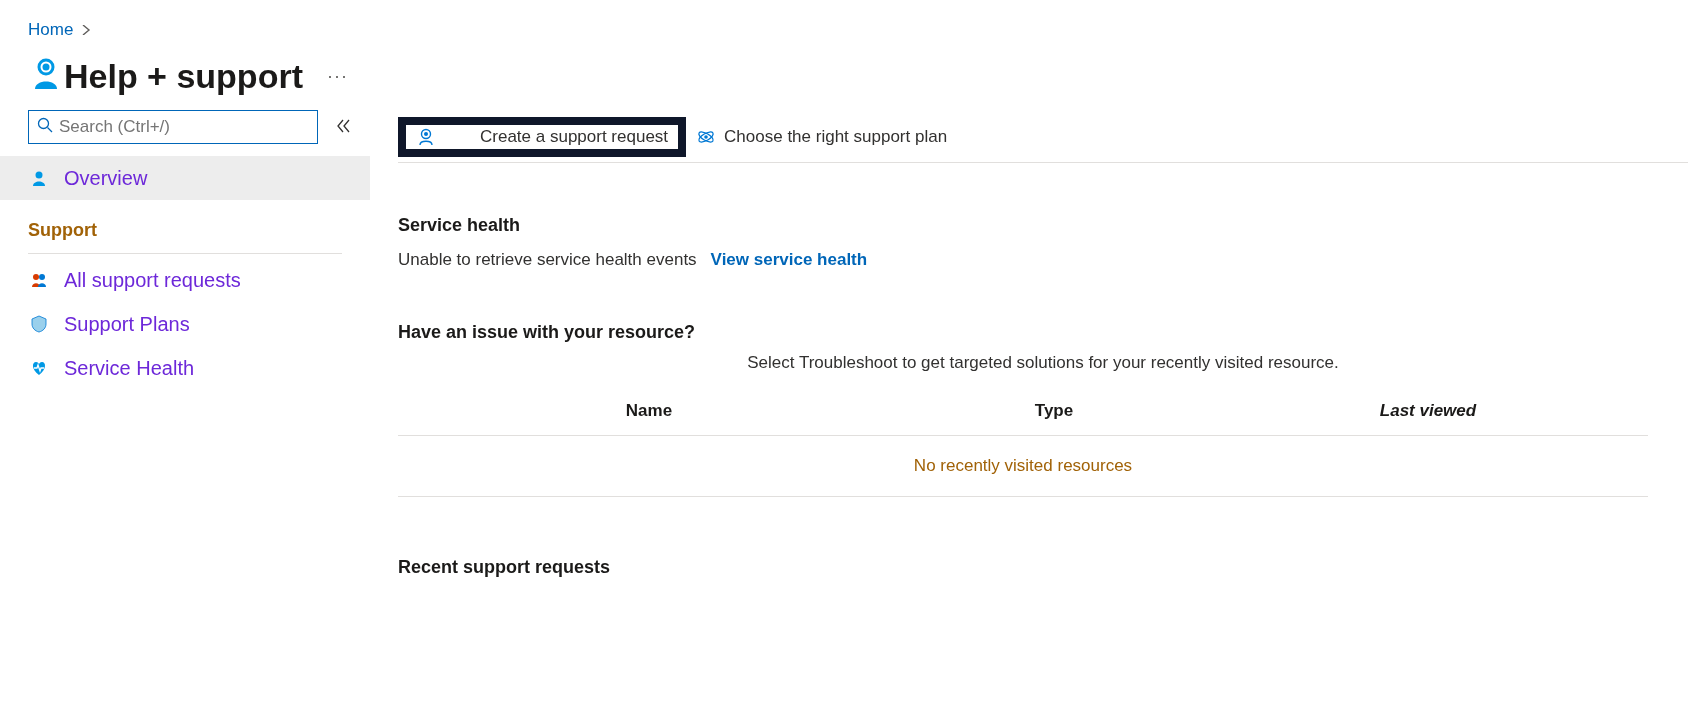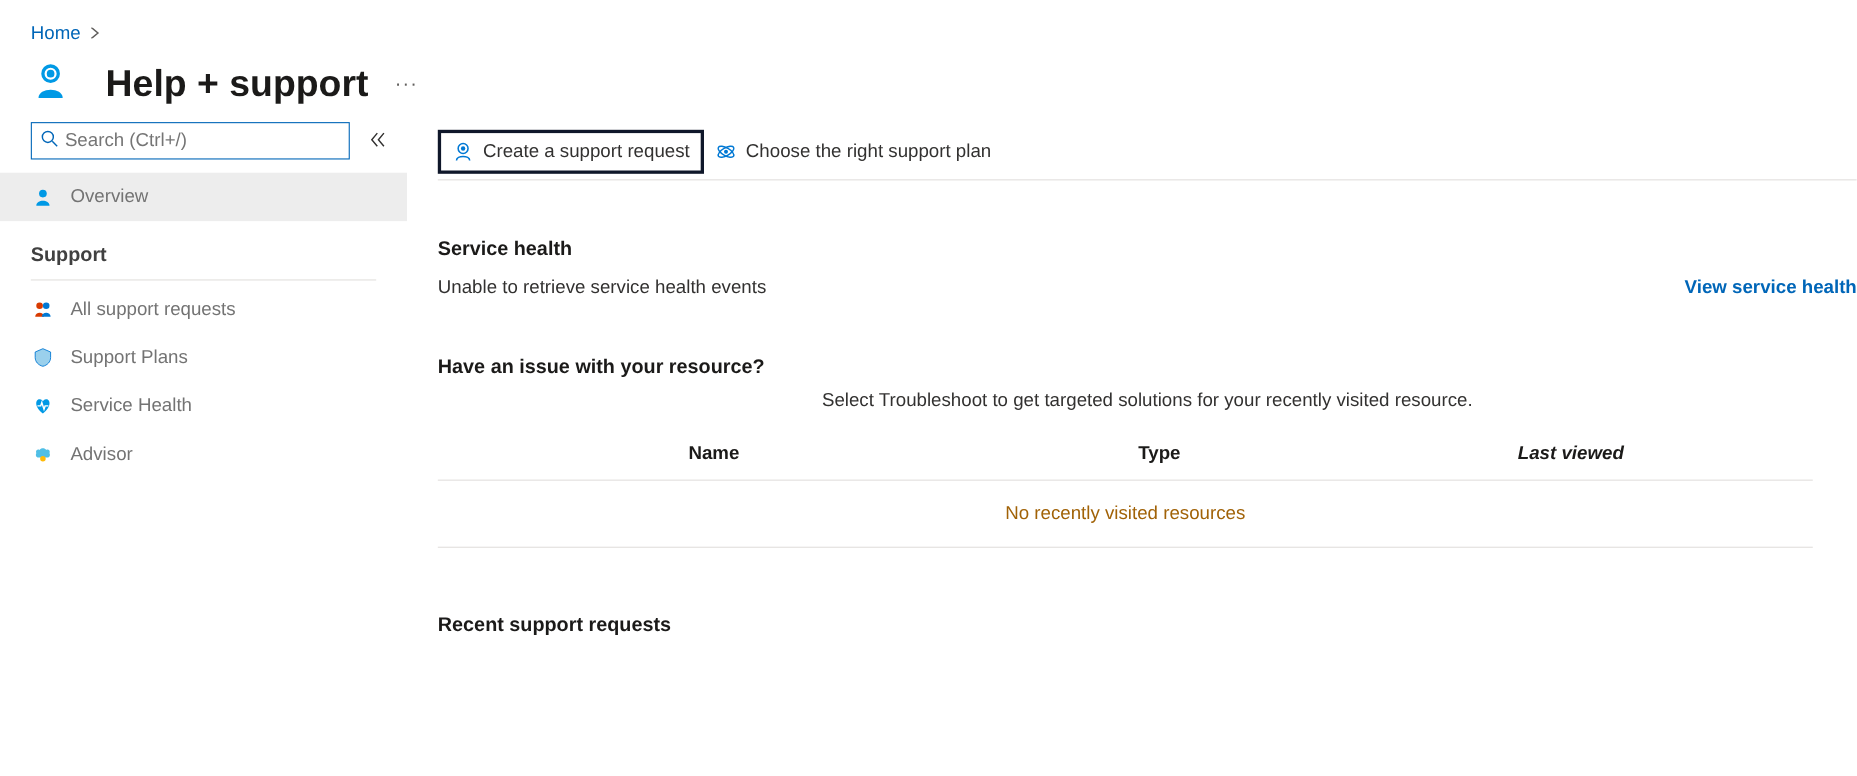--- a/index.html
+++ b/index.html
@@ -5,48 +5,48 @@
   * { box-sizing: border-box; margin: 0; padding: 0; font-family: "Segoe UI", Arial, sans-serif; }
   body { background: #ffffff; color: #323130; width:1688px; }
 
   
   .breadcrumb { display:flex; align-items:center; padding: 20px 0 0 28px; font-size:17px; }
   .breadcrumb .bc-link { color:#0066b8; cursor:pointer; }
   .breadcrumb .chev { margin-left:8px; color:#605e5c; font-size:14px; }
 
   
   .page-header { display:flex; align-items:center; padding: 16px 0 14px 28px; }
-  .page-header .title { font-size:34px; font-weight:600; margin-left:32px; color:#1b1a19; }
+  .page-header .title { font-size:34px; font-weight:600; margin-left:0; color:#1b1a19; }
   .page-header .more { margin-left:24px; color:#605e5c; font-size:18px; cursor:pointer; letter-spacing:1px;}
 
   
   .layout { display:flex; }
 
   
   .sidebar { width:370px; flex-shrink:0; }
   .search-row { display:flex; align-items:center; padding: 0 8px 0 28px; }
   .search-box { flex:1; display:flex; align-items:center; border:1.5px solid #0066b8; height:34px; padding:0 8px; max-width:290px; }
   .search-box input { border:none; outline:none; font-size:17px; color:#605e5c; width:100%; background:transparent;}
   .collapse { margin-left:18px; color:#323130; font-size:14px; cursor:pointer;}
-  .sb-item { display:flex; align-items:center; height:44px; padding-left:28px; cursor:pointer; font-size:17px; color:#737373;}
+  .sb-item { display:flex; align-items:center; height:44px; padding-left:28px; cursor:pointer; font-size:20px; color:#6d28d9;}
   .sb-item.selected { background:#ededed; }
   .sb-item .sb-icon { width:22px; display:flex; justify-content:center; margin-right:14px;}
-  .sb-section { padding:20px 0 6px 28px; font-size:18px; font-weight:600; color:#404040;}
+  .sb-section { padding:20px 0 6px 28px; font-size:18px; font-weight:600; color:#a16207;}
   .sb-divider { height:1px; background:#e1dfdd; margin:6px 28px 4px 28px;}
 
   
   .main { flex:1; padding:0 0 0 28px; }
   .toolbar { display:flex; align-items:center; height:50px; padding-top:4px;}
   .tb-btn { display:flex; align-items:center; height:40px; padding:0 10px; font-size:17px; color:#323130; cursor:pointer;}
   .tb-btn svg { margin-right:8px;}
-  .tb-highlight { border:3px solid #0f172a; }
+  .tb-highlight { border:8px solid #0f172a;gap:36px; }
   .tb-divider { height:1px; background:#e1dfdd; margin-top:2px;}
 
   .section-h { font-size:18px; font-weight:600; margin-top:52px; color:#1b1a19;}
-  .section-row { display:flex; align-items:center; margin-top:14px; font-size:17px; color:#323130;justify-content:space-between;}
+  .section-row { display:flex; align-items:center; margin-top:14px; font-size:17px; color:#323130;}
   .section-row .link { color:#0066b8; margin-left:14px; cursor:pointer;font-weight:bold;}
   .subtext { font-size:17px; color:#323130; margin-top:10px;text-align:center;}
 
   .tbl { width: calc(100% - 40px); margin-top:28px;text-align:center;}
   .tbl-head { display:flex; font-size:17px; font-weight:600; color:#1b1a19; padding:0 16px 14px 16px; border-bottom:1px solid #e1dfdd;}
   .tbl-head .col1 { flex:0 0 470px;}
   .tbl-head .col2 { flex:0 0 340px;}
   .tbl-head .col3 { flex:1;font-style:italic;}
   .tbl-empty { padding:20px 16px; font-size:17px; color:#a16207; border-bottom:1px solid #e1dfdd;}
 
@@ -135,29 +135,20 @@
     <div class="sb-item">
       <span class="sb-icon">
         <svg width="18" height="18" viewBox="0 0 18 18">
             <path d="M9 16 C1 10 2 3 6 3 C8 3 9 5 9 5 C9 5 10 3 12 3 C16 3 17 10 9 16 Z" fill="#0099e5"></path>
             <path d="M4 9 L7 9 L8 6 L10 12 L11 9 L14 9" fill="none" stroke="#fff" stroke-width="1.3"></path>
           </svg>
       </span>
       <span>Service Health</span>
     </div>
 
-    <div class="sb-item">
-      <span class="sb-icon">
-        <svg width="18" height="18" viewBox="0 0 18 18">
-            <path d="M5 12 C3 12 2 10 3 8 C2 6 4 4 6 5 C7 3 11 3 12 5 C14 4 16 6 15 8 C16 10 15 12 13 12 Z" fill="#50bfe6"></path>
-            <circle cx="9" cy="13" r="2.5" fill="#ffba08"></circle>
-          </svg>
-      </span>
-      <span>Advisor</span>
-    </div>
   </div>
 
   <div class="main">
     <div class="toolbar">
       <div class="tb-btn tb-highlight">
         <svg width="20" height="20" viewBox="0 0 20 20">
           <circle cx="10" cy="7" r="4.5" fill="none" stroke="#0078d4" stroke-width="1.4"></circle>
           <circle cx="10" cy="7" r="2" fill="#0078d4"></circle>
           <path d="M4 18 C4 13 16 13 16 18" fill="none" stroke="#0078d4" stroke-width="1.4"></path>
         </svg>

